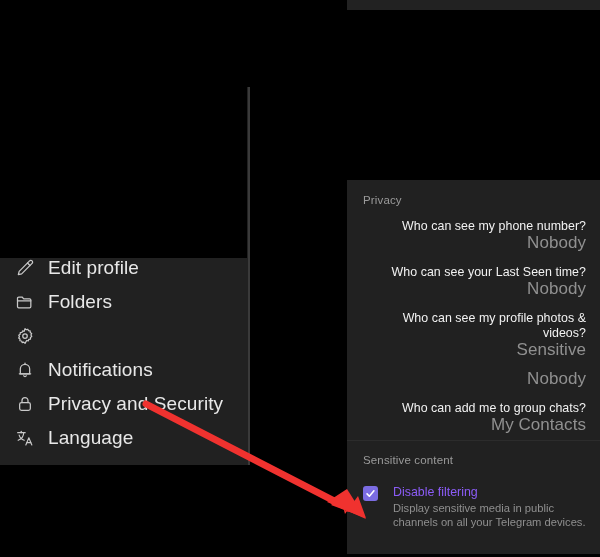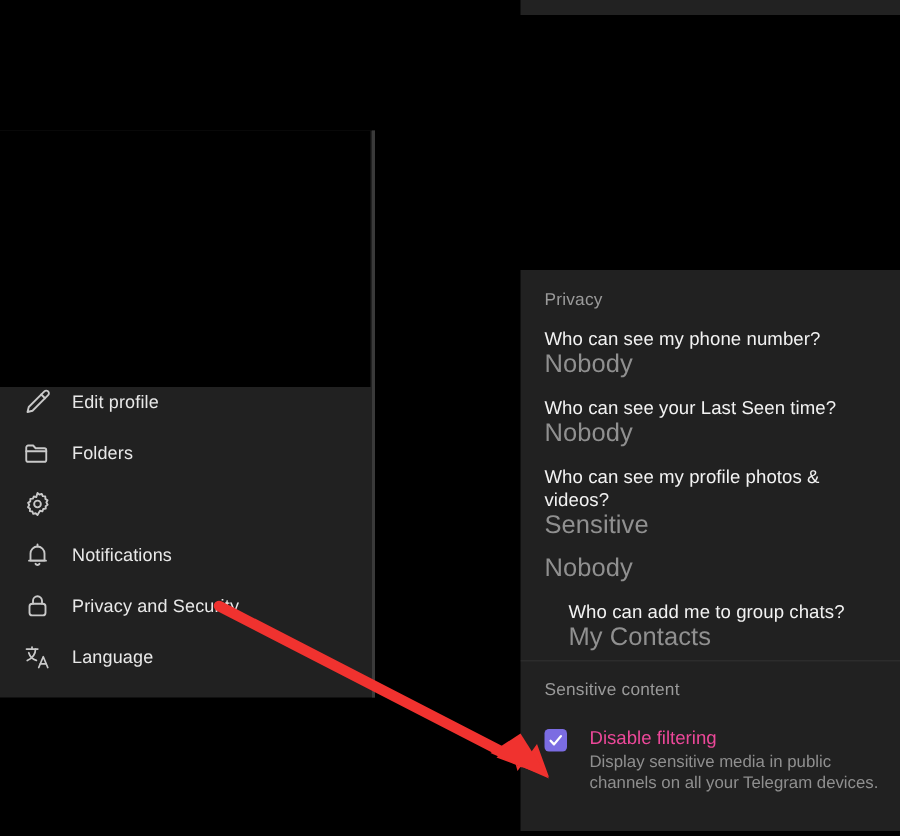--- a/index.html
+++ b/index.html
@@ -83,21 +83,21 @@
     display: flex;
     align-items: center;
     justify-content: center;
     flex: none;
   }
   .menu-icon svg {
     display: block;
   }
   .menu-label {
     margin-left: 12px;
-    font-size: 12px;
+    font-size: 19px;
     color: #e8e8e8;
     letter-spacing: 0.1px;
     white-space: nowrap;
   }
 
   
   .right-panel {
     position: absolute;
     left: 347px;
     top: 180px;
@@ -113,20 +113,21 @@
     font-size: 11.5px;
     color: #9a9a9a;
     padding: 0 12px 0 16px;
     letter-spacing: 0.15px;
   }
   .privacy-section {
     padding-top: 14px;
   }
   .privacy-rows {
     margin-top: 13px;
+    text-align: right;
   }
   .privacy-row {
     padding: 0 14px 0 16px;
     margin-bottom: 15px;
     cursor: default;
   }
   .privacy-row:last-child {
     margin-bottom: 0;
     padding-left: 32px;
   }
@@ -170,21 +171,21 @@
     justify-content: center;
     margin-top: 1px;
     cursor: pointer;
   }
   .checkbox svg { display: block; }
   .sensitive-text {
     margin-left: 15px;
   }
   .sensitive-title {
     font-size: 12.4px;
-    color: #ec4899;
+    color: #8b5cf6;
     line-height: 15px;
   }
   .sensitive-desc {
     font-size: 11.2px;
     color: #8f8f8f;
     line-height: 13.5px;
     margin-top: 2px;
   }
 
   

